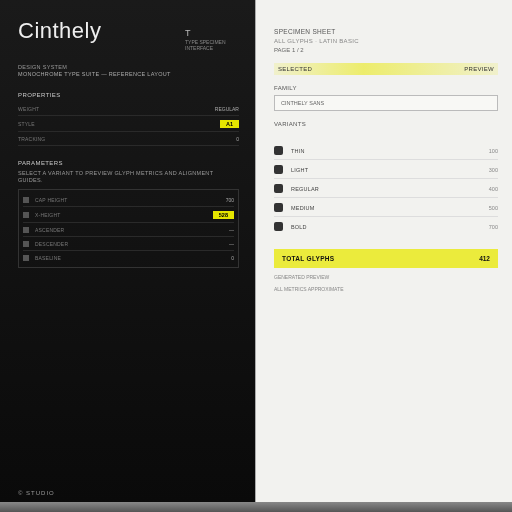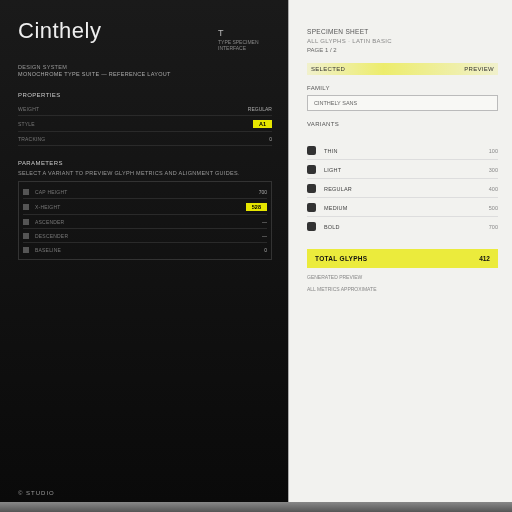--- a/index.html
+++ b/index.html
@@ -1,19 +1,19 @@
 <!DOCTYPE html>
 <html><head>
 <meta charset="utf-8">
 <style>
   * { box-sizing: border-box; margin: 0; padding: 0; }
   html, body { width: 512px; height: 512px; overflow: hidden; font-family: Arial, Helvetica, sans-serif; }
   body { display: flex; background: #d8d8d4; }
   .left {
-    width: 288px; height: 504px; margin: 0 0 0 0;
+    width: 255px; height: 504px; margin: 0 0 0 0;
     background: linear-gradient(180deg, #1a1a1a 0%, #0a0a0a 100%);
     color: #eee; padding: 18px 16px 10px 18px;
     position: relative;
   }
   .right {
     flex: 1; height: 504px; background: #f2f2ef; color: #222;
     padding: 28px 14px 10px 18px; position: relative;
     border-left: 1px solid #aaa;
   }
   .brand { font-size: 22px; font-weight: 300; letter-spacing: 0.5px; margin-bottom: 6px; }

